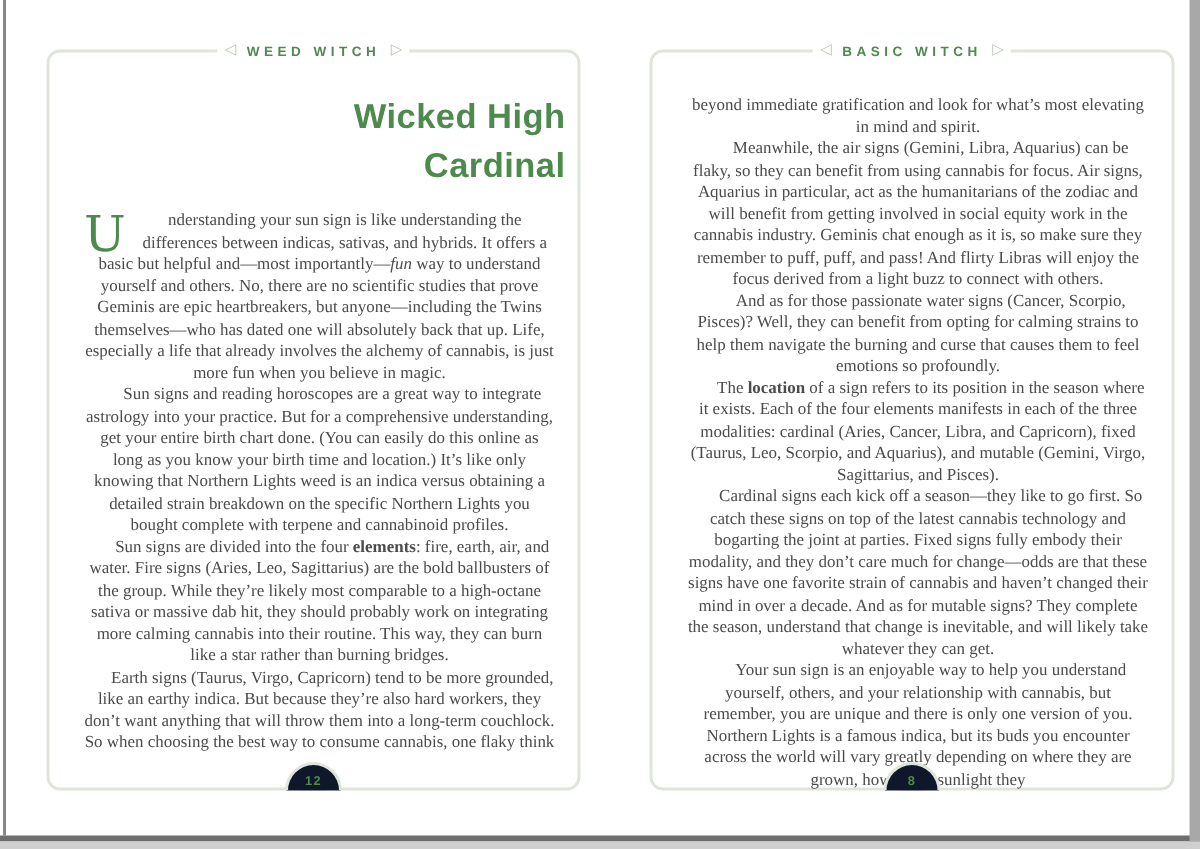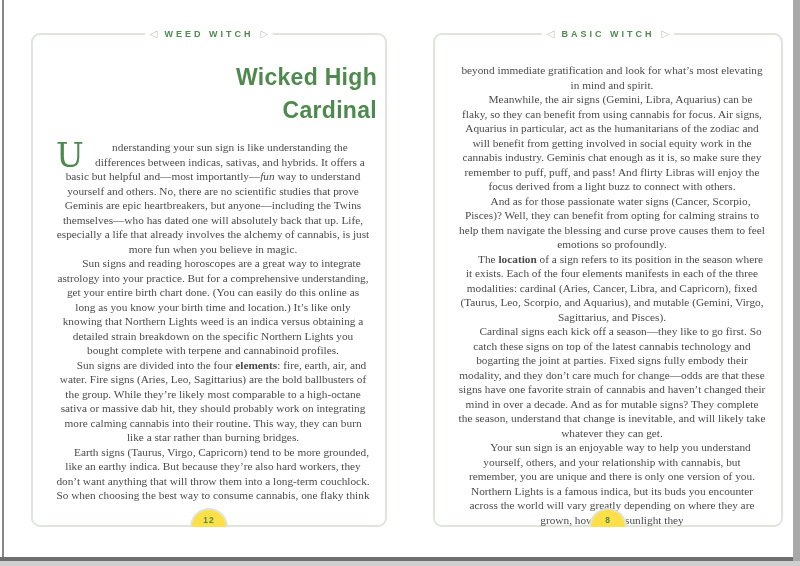--- a/index.html
+++ b/index.html
@@ -47,21 +47,21 @@
   .body-para.no-indent{text-indent:0;}
   .b{font-weight:bold;}
   .i{font-style:italic;}
   .drop-cap{
     float:left;font-family:"DejaVu Serif",serif;font-size:33px;line-height:26px;
     color:#4e8a4d;margin:3px 6px 0 0;
   }
 
   .page-num-bump{
     position:absolute;bottom:-2px;left:50%;width:38px;height:19px;margin-left:-19px;
-    background:#fde047;border:2px solid #dfe5da;border-bottom:none;
+    background:#0f172a;border:2px solid #dfe5da;border-bottom:none;
     border-radius:19px 19px 0 0;box-sizing:border-box;text-align:center;
   }
   .page-num{
     display:block;margin-top:5px;
     font-family:"Liberation Sans","DejaVu Sans",sans-serif;
     font-size:8.5px;font-weight:bold;letter-spacing:1px;color:#4e8a4d;
   }
 </style>
 </head>
 <body>
@@ -98,21 +98,21 @@
 <section class="page page-right">
   <div class="running-head">
     <span class="tri">◁</span>
     <span class="running-label">BASIC WITCH</span>
     <span class="tri">▷</span>
   </div>
 
   <div class="body-copy">
       <p class="body-para no-indent"><span>beyond immediate gratification and look for what’s most elevating in mind and spirit.</span></p>
       <p class="body-para"><span>Meanwhile, the air signs (Gemini, Libra, Aquarius) can be flaky, so they can benefit from using cannabis for focus. Air signs, Aquarius in particular, act as the humanitarians of the zodiac and will benefit from getting involved in social equity work in the cannabis industry. Geminis chat enough as it is, so make sure they remember to puff, puff, and pass! And flirty Libras will enjoy the focus derived from a light buzz to connect with others.</span></p>
-      <p class="body-para"><span>And as for those passionate water signs (Cancer, Scorpio, Pisces)? Well, they can benefit from opting for calming strains to help them navigate the blessing and curse prove causes them to feel emotions so profoundly.</span></p>
+      <p class="body-para"><span>And as for those passionate water signs (Cancer, Scorpio, Pisces)? Well, they can benefit from opting for calming strains to help them navigate the burning and curse that causes them to feel emotions so profoundly.</span></p>
       <p class="body-para"><span>The </span><span class="b">location</span><span> of a sign refers to its position in the season where it exists. Each of the four elements manifests in each of the three modalities: cardinal (Aries, Cancer, Libra, and Capricorn), fixed (Taurus, Leo, Scorpio, and Aquarius), and mutable (Gemini, Virgo, Sagittarius, and Pisces).</span></p>
       <p class="body-para"><span>Cardinal signs each kick off a season—they like to go first. So catch these signs on top of the latest cannabis technology and bogarting the joint at parties. Fixed signs fully embody their modality, and they don’t care much for change—odds are that these signs have one favorite strain of cannabis and haven’t changed their mind in over a decade. And as for mutable signs? They complete the season, understand that change is inevitable, and will likely take whatever they can get.</span></p>
       <p class="body-para"><span>Your sun sign is an enjoyable way to help you understand yourself, others, and your relationship with cannabis, but remember, you are unique and there is only one version of you. Northern Lights is a famous indica, but its buds you encounter across the world will vary greatly depending on where they are grown, how much sunlight they</span></p>
     </div>
 
   <div class="page-num-bump">
     <span class="page-num">8</span>
   </div>
 </section>
 

